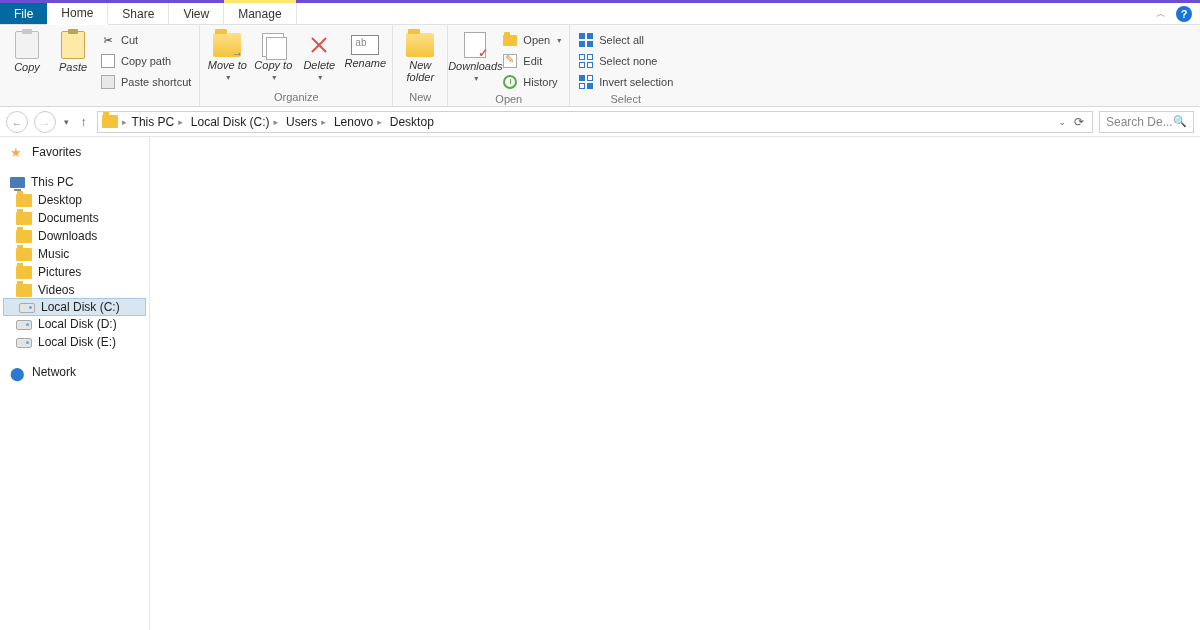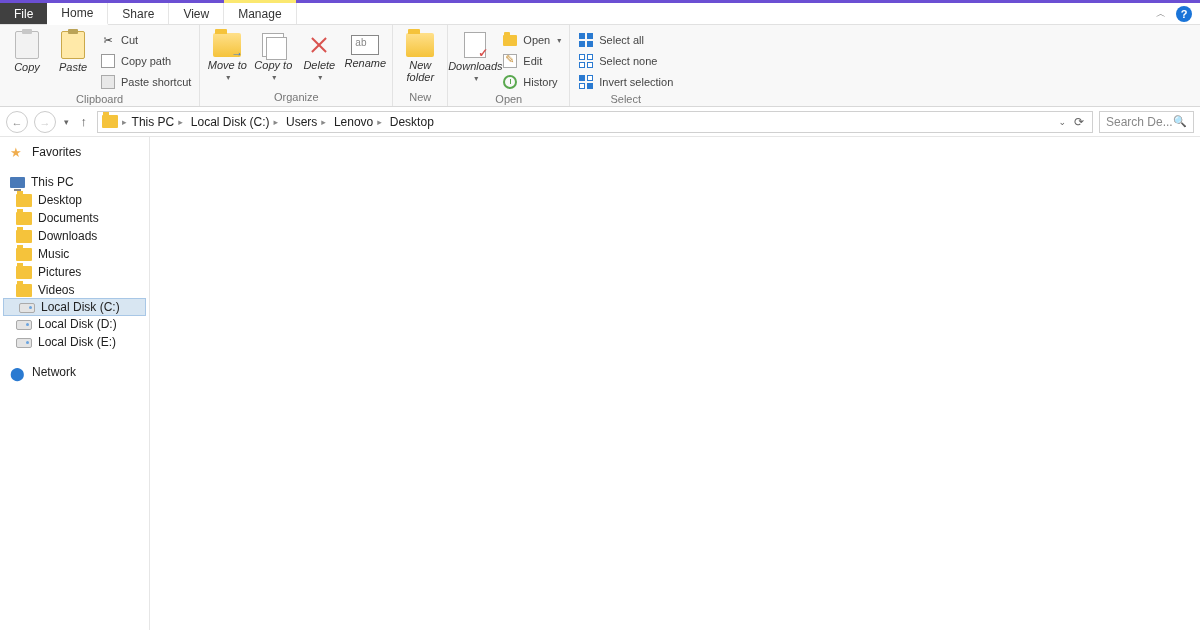--- a/index.html
+++ b/index.html
@@ -4,21 +4,21 @@
 <style>
 * { margin: 0; padding: 0; box-sizing: border-box; font-family: "Segoe UI", Tahoma, sans-serif; }
 body { width: 1200px; height: 630px; background: #fff; overflow: hidden; font-size: 12px; color: #333; }
 
 
 .tbar { height: 3px; background: #6b4fd3; }
 
 
 .menutabs { height: 22px; display: flex; align-items: stretch; background: #fff; border-bottom: 1px solid #e1e1e1; position: relative; }
 .menutab { padding: 0 14px; display: flex; align-items: center; border-right: 1px solid #e5e5e5; cursor: default; font-size: 12px; }
-.menutab.file { background: #404040; color: #fff; border-right: none; }
+.menutab.file { background: #0369a1; color: #fff; border-right: none; }
 .menutab.active { background: #fff; border-bottom: 2px solid #fff; margin-bottom: -1px; }
 .menutab.manage { position: relative; }
 .menutab.manage::before { content:""; position:absolute; top:-3px; left:0; right:0; height:3px; background:#fbe870;}
 .titlebar-right { margin-left:auto; display:flex; align-items:center; gap:10px; padding-right:8px; }
 .chev { color:#555; font-size:10px; }
 .help { width:16px; height:16px; border-radius:50%; background:#1a74d8; color:#fff; display:flex; align-items:center; justify-content:center; font-size:11px; font-weight:bold;}
 
 
 .ribbon { height: 82px; background: #f8f8f8; display:flex; border-bottom:1px solid #d8d8d8; }
 .rgroup { display:flex; flex-direction:column; border-right:1px solid #e3e3e3; padding: 4px 6px 0; }
@@ -139,21 +139,20 @@
             <span>Copy path</span>
           </div>
         <div class="rsmall">
             <span class="sic">
               <span class="ic ic-pastesc"></span>
             </span>
             <span>Paste shortcut</span>
           </div>
       </div>
     </div>
-    <div class="rgroup-label">Clipboard</div>
   </div>
 
   <div class="rgroup">
     <div class="rgroup-body">
       <div class="rbig dd">
         <span class="ic ic-folderbig ic-move"></span>
         <span class="lbl"><span>Move to</span></span>
       </div>
       <div class="rbig dd">
         <span class="ic ic-copy2"></span>

